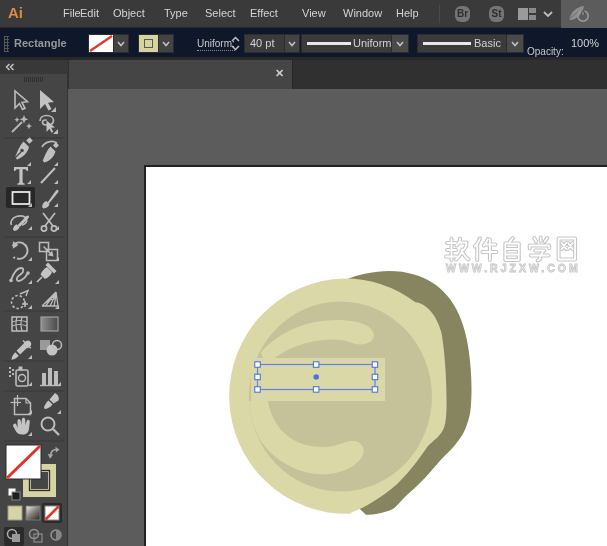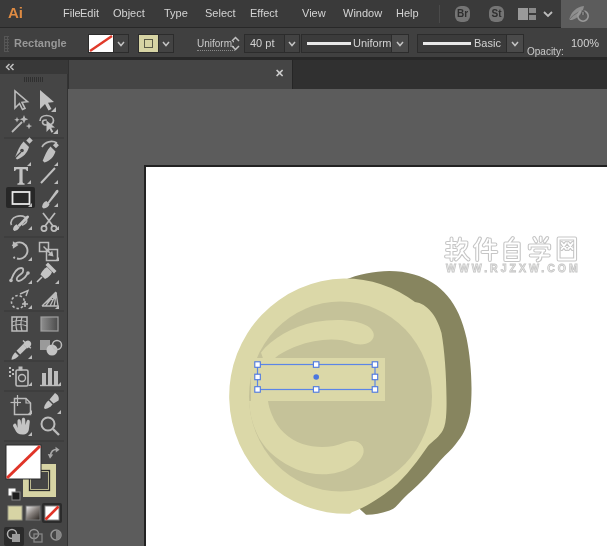--- a/index.html
+++ b/index.html
@@ -9,21 +9,21 @@
 .abs { position:absolute; }
 
 
 #menubar { position:absolute; left:0; top:0; width:561px; height:28px;
   background:#3a3a3a; border-bottom:1px solid #282828; }
 
 .menuitem { position:absolute; top:7px; font-size:11px; color:#d4d4d4; }
 
 
 #optionsbar { position:absolute; left:0; top:28px; width:607px; height:29px;
-  background:#404040; }
+  background:#0f172a; }
 #divider { position:absolute; left:0; top:57px; width:607px; height:3px; background:#282828; }
 .optlabel { position:absolute; font-size:11px; color:#bdbdbd; top:9px; }
 .dotted { border-bottom:1px dotted #8a8a8a; padding-bottom:1px; }
 .combobox { position:absolute; top:6px; height:19px; border:1px solid #2c2c2c; background:#3b3b3b; }
 .chevbox  { position:absolute; top:6px; height:19px; border:1px solid #2c2c2c; background:#434343; }
 
 
 #tabbar { position:absolute; left:68px; top:60px; width:539px; height:29px; background:#303030; }
 #tab { position:absolute; left:1px; top:0; width:224px; height:29px; background:#454545;
   border-right:1px solid #262626; }

